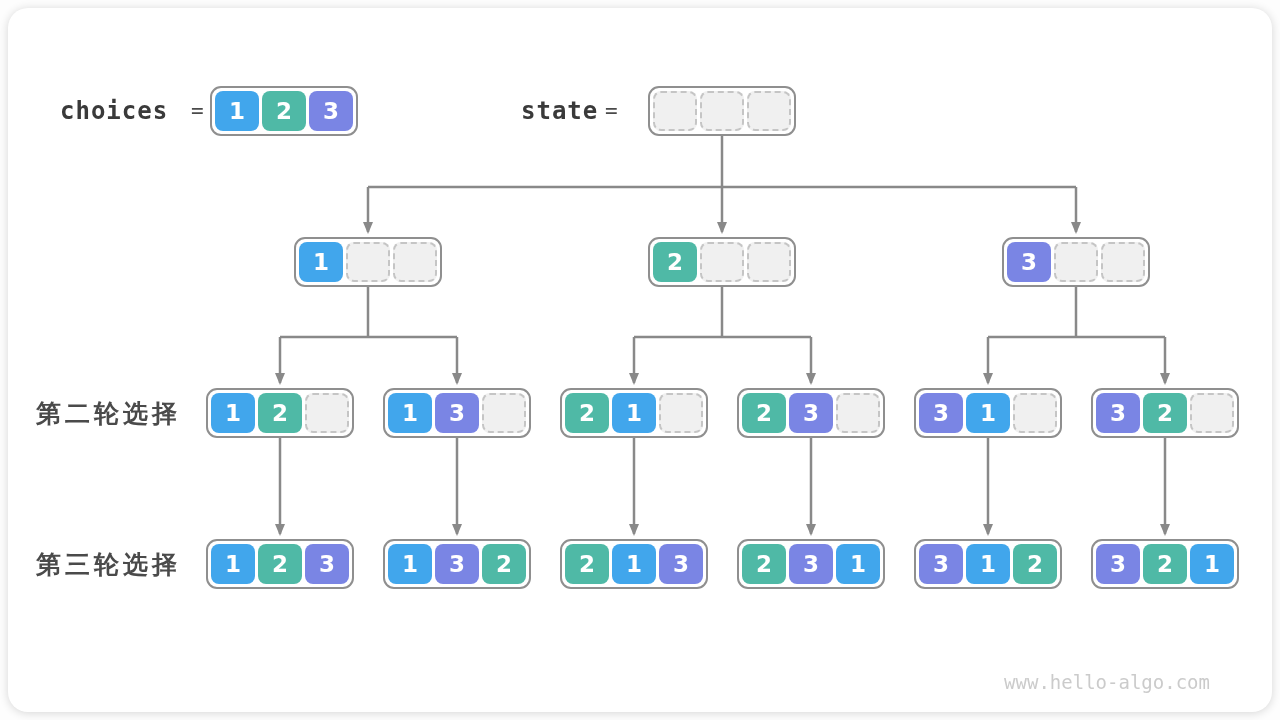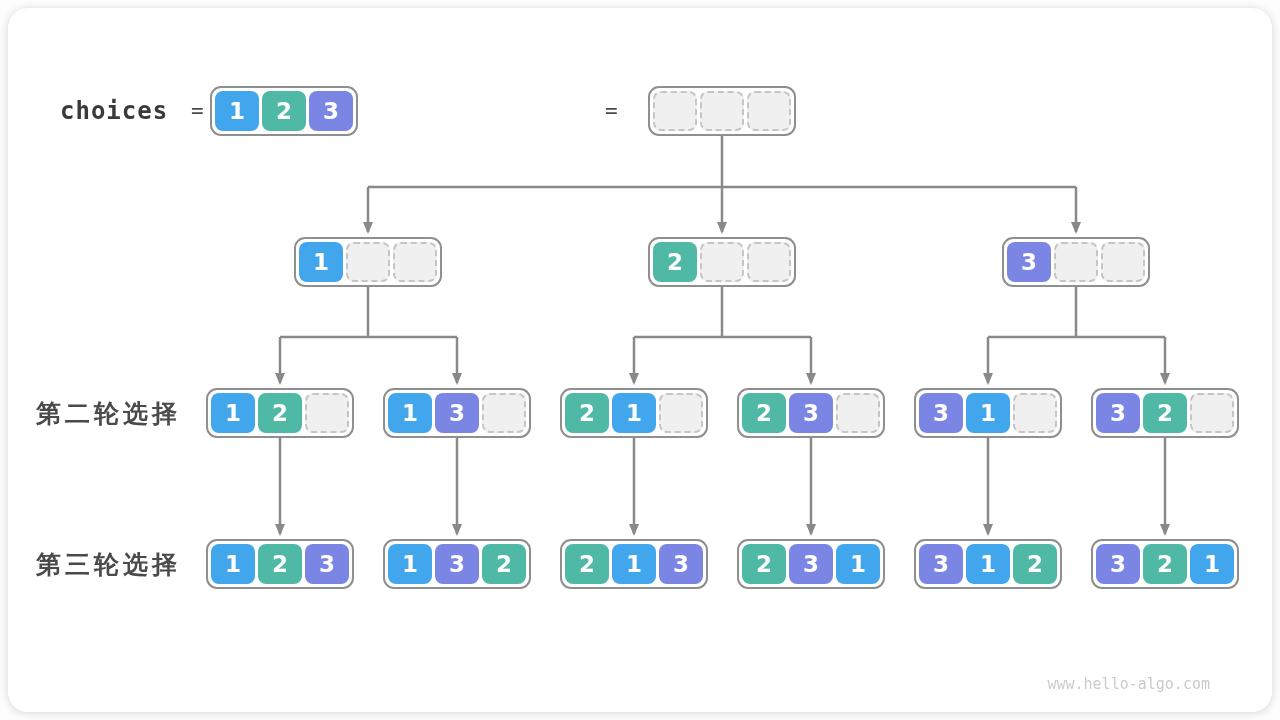--- a/index.html
+++ b/index.html
@@ -58,38 +58,39 @@
     font-size: 25px; font-weight: 600;
     letter-spacing: 4px; line-height: 32px;
     color: #4a4a4a;
   }
 
   .connector-svg { position: absolute; left: 0; top: 0; pointer-events: none; }
 
   .watermark {
     position: absolute; right: 70px; bottom: 27px;
     font-family: "DejaVu Sans Mono", "Liberation Mono", monospace;
-    font-size: 15px; color: #cbcbcb; margin-top: 8px;
+    font-size: 19px; color: #cbcbcb; margin-top: 8px;
   }
 </style>
 </head>
 <body>
 
 <div class="card"></div>
 
 <div class="stage">
 
   <div class="var-label" style="left:60px">choices</div>
   <div class="equals-sign" style="left:191px">=</div>
   <div class="array-box" style="left:210px; top:86px">
       <div class="cell" style="background: rgb(65, 166, 236);">1</div>
       <div class="cell" style="background: rgb(79, 185, 166);">2</div>
       <div class="cell" style="background: rgb(122, 133, 228);">3</div>
     </div>
 
+  <div class="var-label" style="left:521px">state</div>
   <div class="equals-sign" style="left:605px">=</div>
   <div class="array-box" style="left:648px; top:86px">
       <div class="cell empty"></div>
       <div class="cell empty"></div>
       <div class="cell empty"></div>
     </div>
 
   <svg class="connector-svg" id="connector-svg" width="1280" height="720">
     <defs>
       <marker id="arrowhead" markerWidth="12" markerHeight="10" refX="10" refY="5" orient="auto" markerUnits="userSpaceOnUse">

